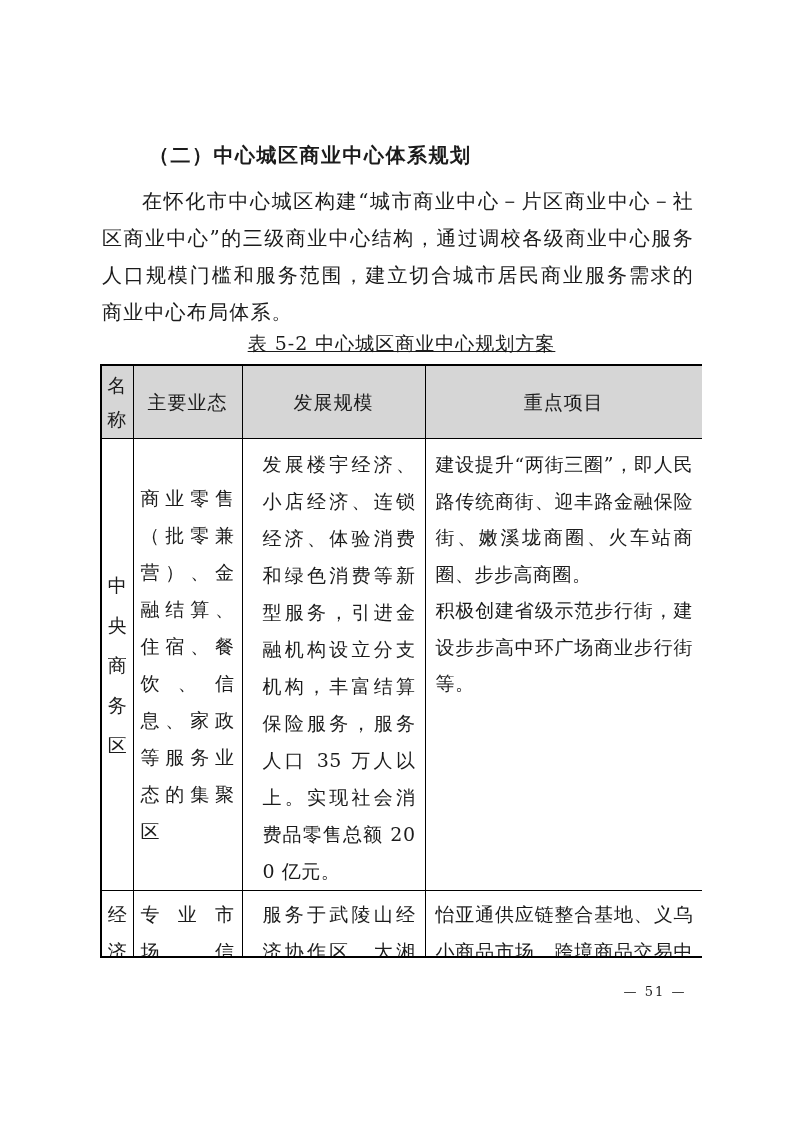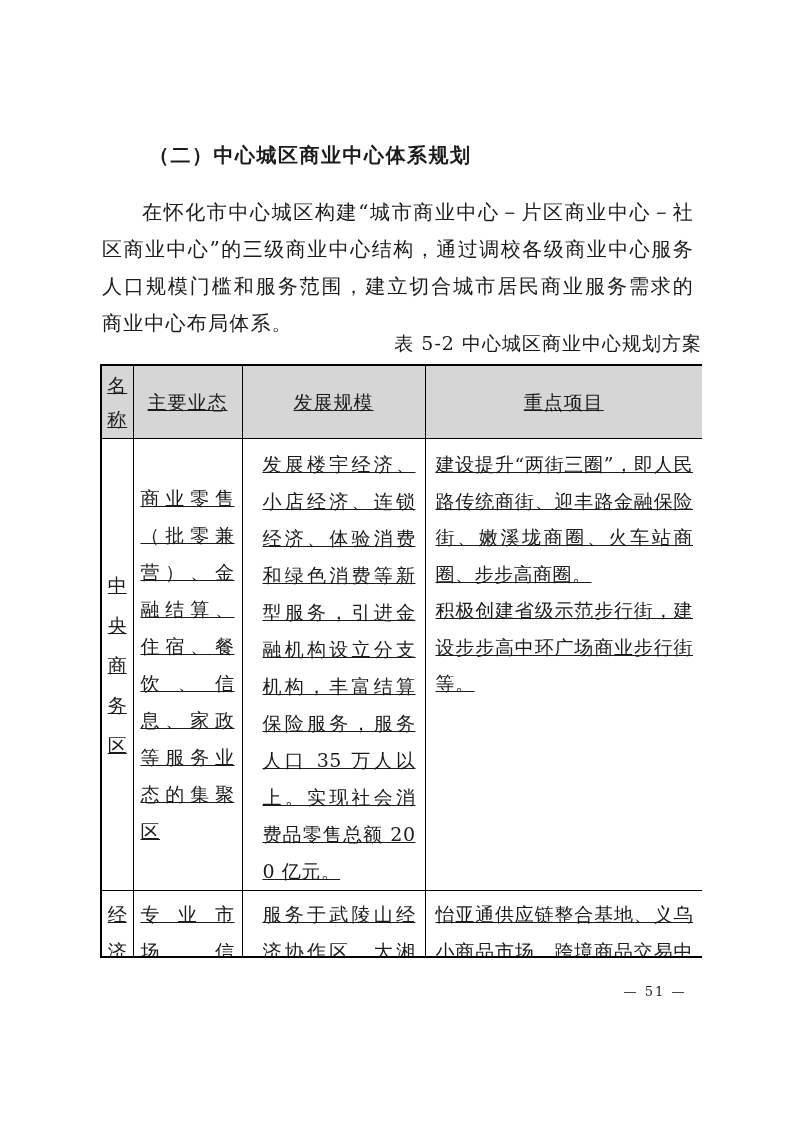--- a/index.html
+++ b/index.html
@@ -29,47 +29,46 @@
     left: 102px;
     top: 183px;
     width: 592px;
     font-size: 20px;
     line-height: 37px;
     letter-spacing: 1.2px;
     text-align: justify;
     text-justify: inter-character;
     text-indent: 2em;
     word-break: break-all;
-    margin-top: 11px;
   }
   .caption {
     position: absolute;
     left: 101px;
     top: 331px;
     width: 601px;
-    text-align: right;
+    text-align: center;
     font-size: 19px;
     letter-spacing: 1px;
+    text-decoration: underline;
   }
   .table-wrap {
     position: absolute;
     left: 100px;
     top: 364px;
     width: 602px;
     height: 592px;
     overflow: hidden;
     border-bottom: 2px solid #000;
     box-sizing: content-box;
   }
   table.plan {
     border-collapse: collapse;
     table-layout: fixed;
     width: 602px;
     border: 2px solid #000;
-    text-decoration: underline;
   }
   table.plan th, table.plan td {
     border: 1.5px solid #000;
     font-size: 19px;
     font-weight: normal;
     word-break: break-all;
     overflow: hidden;
   }
   thead th {
     background: #d6d6d6;

